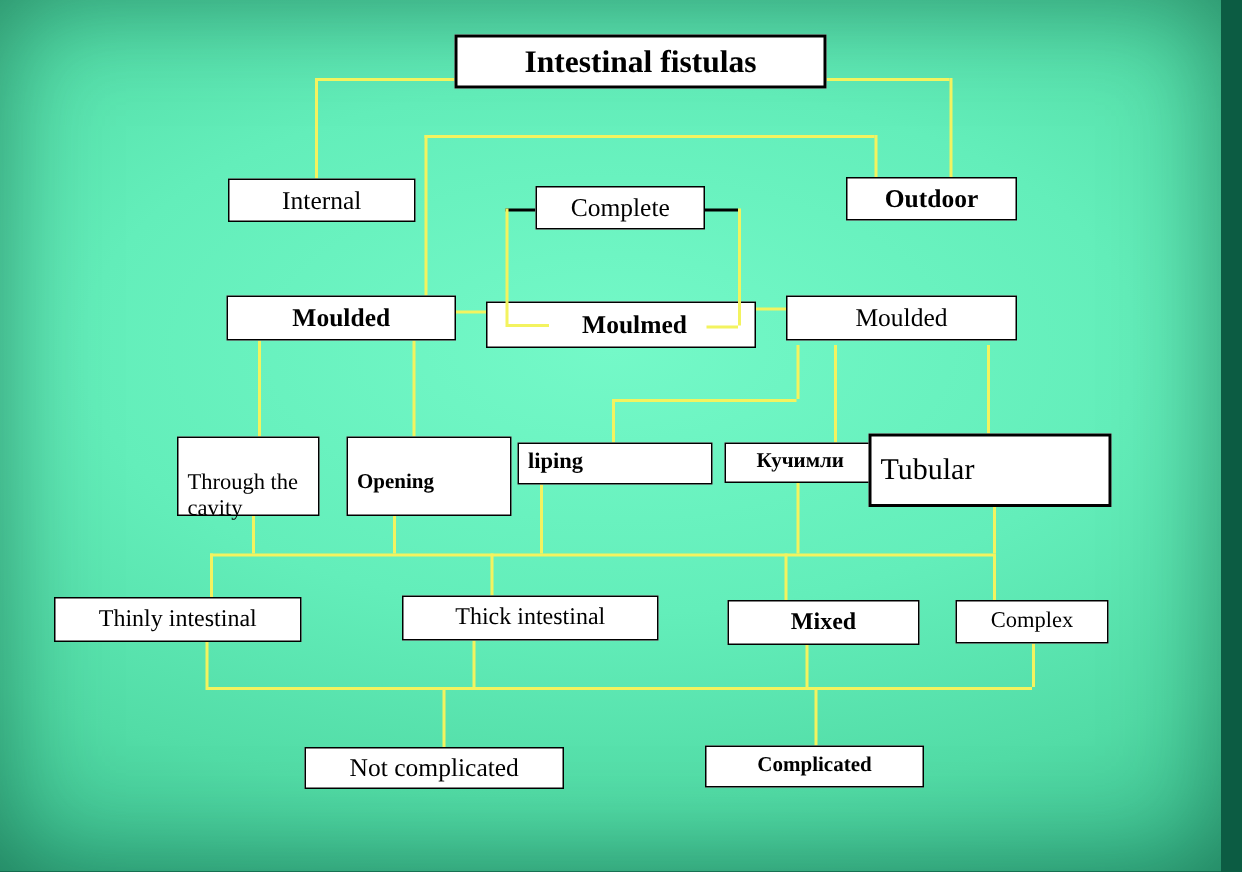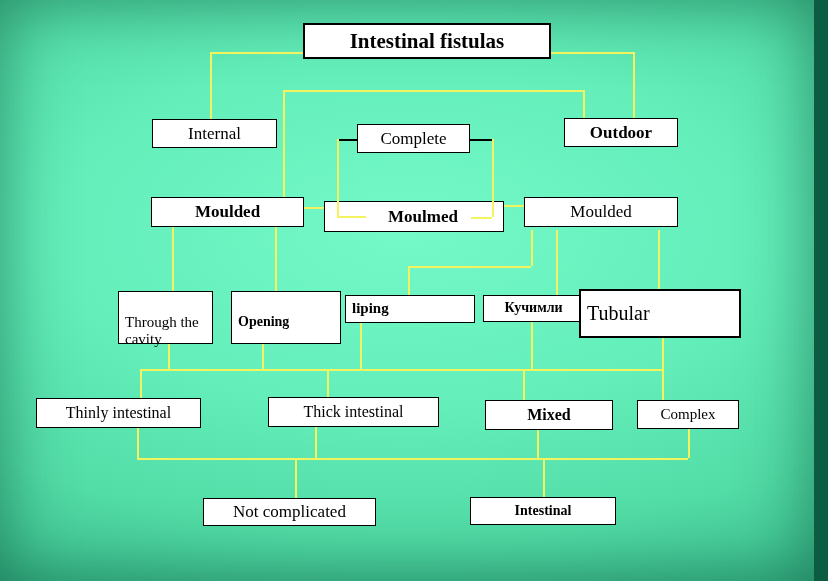--- a/index.html
+++ b/index.html
@@ -89,14 +89,14 @@
     <div class="node align-left valign-top" style="left: 118px; top: 291px; width: 95px; height: 53px; font-size: 15px; background: rgb(255, 255, 255); border-color: rgb(0, 0, 0);">Through the cavity</div>
     <div class="node bold align-left valign-top" style="left: 231px; top: 291px; width: 110px; height: 53px; font-size: 14px; background: rgb(255, 255, 255); border-color: rgb(0, 0, 0);">Opening</div>
     <div class="node bold" style="left: 483px; top: 295px; width: 101px; height: 27px; font-size: 14px; background: rgb(255, 255, 255); border-color: rgb(0, 0, 0);">Кучимли</div>
     <div class="node bold align-left" style="left: 345px; top: 295px; width: 130px; height: 28px; font-size: 15px; background: rgb(255, 255, 255); border-color: rgb(0, 0, 0);">liping</div>
     <div class="node align-left border-2" style="left: 579px; top: 289px; width: 162px; height: 49px; font-size: 20px; background: rgb(255, 255, 255); border-color: rgb(0, 0, 0);">Tubular</div>
     <div class="node" style="left: 268px; top: 397px; width: 171px; height: 30px; font-size: 16px; background: rgb(255, 255, 255); border-color: rgb(0, 0, 0);">Thick intestinal</div>
     <div class="node" style="left: 36px; top: 398px; width: 165px; height: 30px; font-size: 16px; background: rgb(255, 255, 255); border-color: rgb(0, 0, 0);">Thinly intestinal</div>
     <div class="node bold" style="left: 473px; top: 400px; width: 128px; height: 30px; font-size: 16px; background: rgb(255, 255, 255); border-color: rgb(0, 0, 0); margin-left: 12px;">Mixed</div>
     <div class="node" style="left: 637px; top: 400px; width: 102px; height: 29px; font-size: 15px; background: rgb(255, 255, 255); border-color: rgb(0, 0, 0);">Complex</div>
     <div class="node" style="left: 203px; top: 498px; width: 173px; height: 28px; font-size: 17px; background: rgb(255, 255, 255); border-color: rgb(0, 0, 0);">Not complicated</div>
-    <div class="node bold" style="left: 470px; top: 497px; width: 146px; height: 28px; font-size: 14px; background: rgb(255, 255, 255); border-color: rgb(0, 0, 0);">Intestinal</div>
+    <div class="node bold" style="left: 470px; top: 497px; width: 146px; height: 28px; font-size: 14px; background: rgb(255, 255, 255); border-color: rgb(0, 0, 0);">Complicated</div>
   </div>
 
 </body></html>

